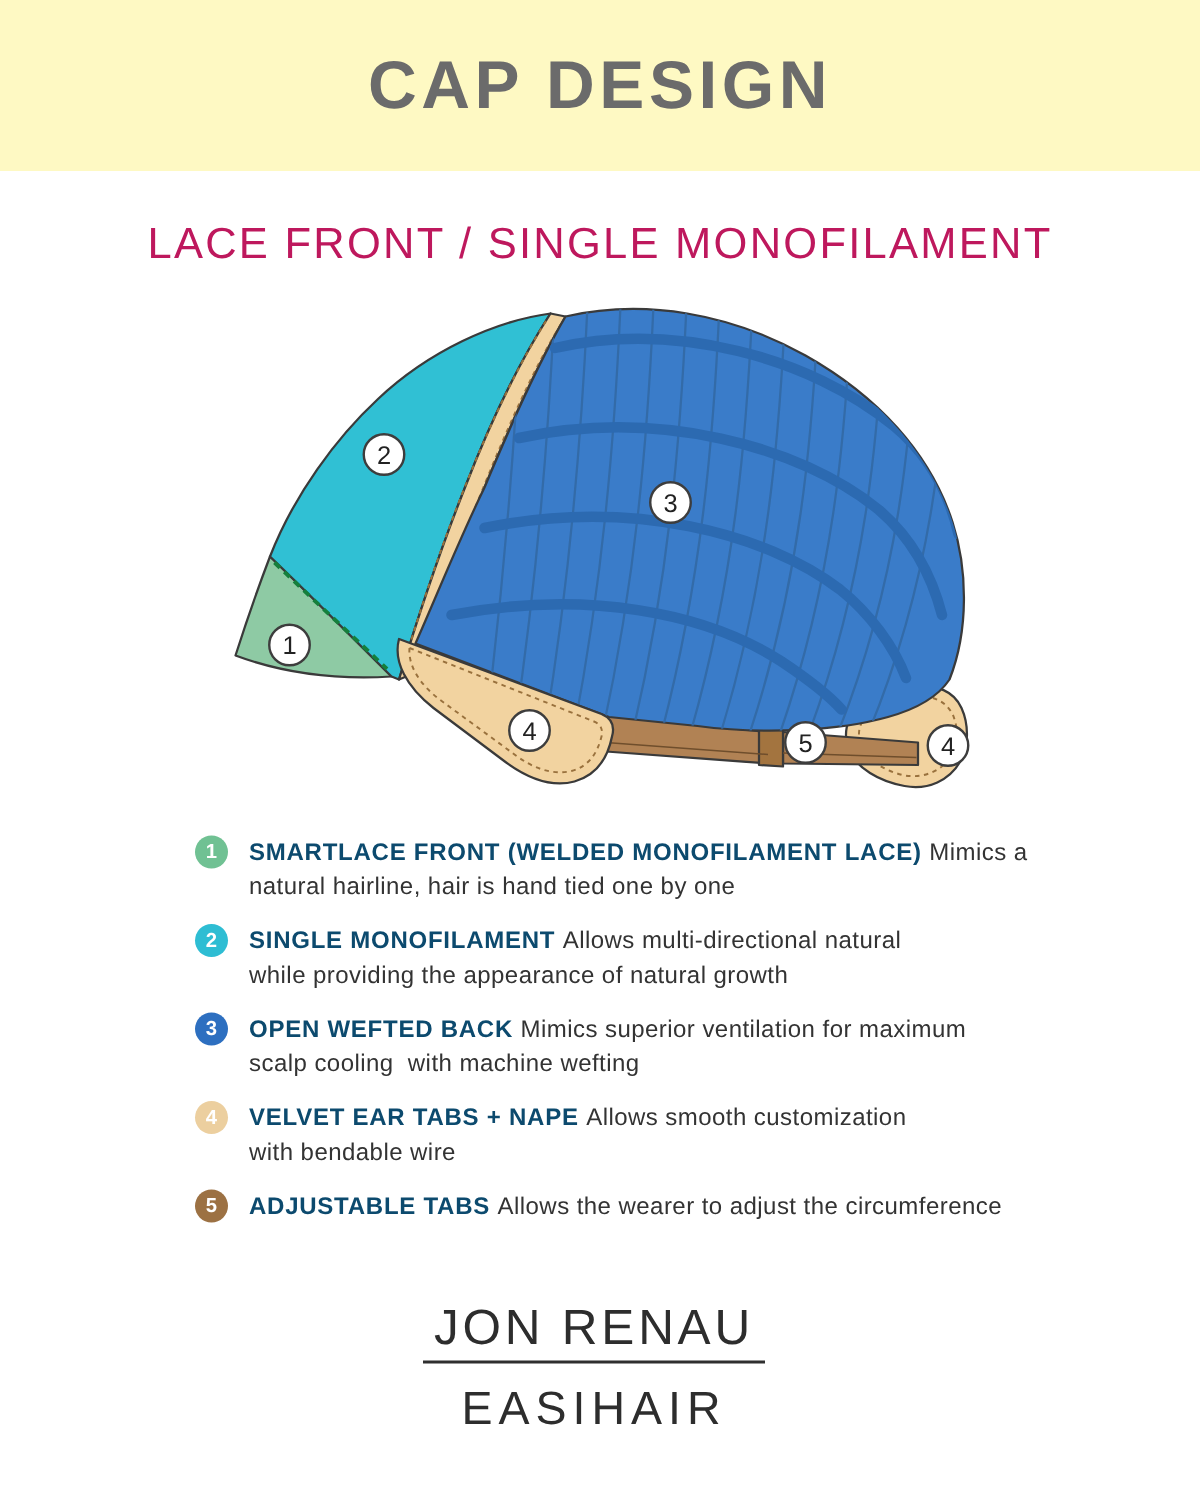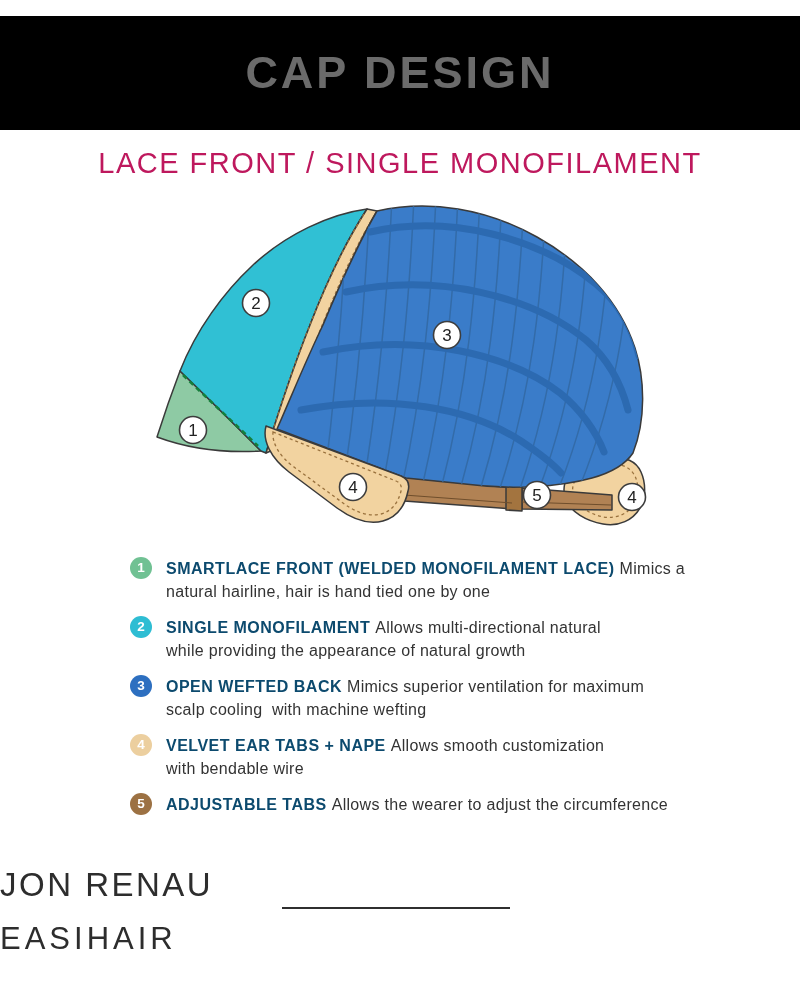--- a/index.html
+++ b/index.html
@@ -1,20 +1,20 @@
 <!DOCTYPE html>
 <html><head>
 <meta charset="utf-8">
 <style>
   html,body{margin:0;padding:0;background:#fff;}
   .page{position:relative;width:800px;height:1000px;background:#ffffff;overflow:hidden;
         font-family:"Liberation Sans", sans-serif;}
 
   
-  .header{position:absolute;left:0;top:16px;width:800px;height:114px;background:#000000;}
+  .header{position:absolute;left:0;top:0;width:800px;height:114px;background:#fef9c3;}
   .header h1{margin:0;line-height:114px;text-align:center;font-size:45px;font-weight:700;
              letter-spacing:3px;color:#6b6b6b;}
 
   
   .subtitle{position:absolute;left:0;top:147px;width:800px;text-align:center;
             font-size:29px;font-weight:400;letter-spacing:1.5px;color:#be185d;}
 
   
   .diagram{position:absolute;left:0;top:0;width:800px;height:560px;}
   .outline{stroke:#3a3a3a;stroke-width:1.5;stroke-linejoin:round;}
@@ -29,21 +29,21 @@
   
   .legend{position:absolute;left:130px;top:557px;width:590px;}
   .item{display:flex;margin-bottom:13px;}
   .badge{flex:none;width:22px;height:22px;border-radius:50%;margin-right:14px;
          color:#fff;font-size:13.5px;font-weight:700;text-align:center;line-height:22px;}
   .txt{font-size:16px;line-height:23px;letter-spacing:0.3px;color:#333;white-space:pre-wrap;}
   .txt b{color:#0c4a6e;letter-spacing:0.5px;}
   .d1{margin-left:5px;text-align:right;}
 
   
-  .footer{position:absolute;left:0;top:866px;width:792px;color:#2d2d2d;}
+  .footer{position:absolute;left:0;top:866px;width:792px;text-align:center;color:#2d2d2d;}
   .brand{font-size:33px;letter-spacing:2.5px;}
   .rule{width:228px;height:2px;background:#2f2f2f;margin:3px auto 4px;}
   .subbrand{font-size:31px;letter-spacing:4px;margin-top:12px;}
 </style>
 </head>
 <body>
 
 <div class="page">
 
   <div class="header">

